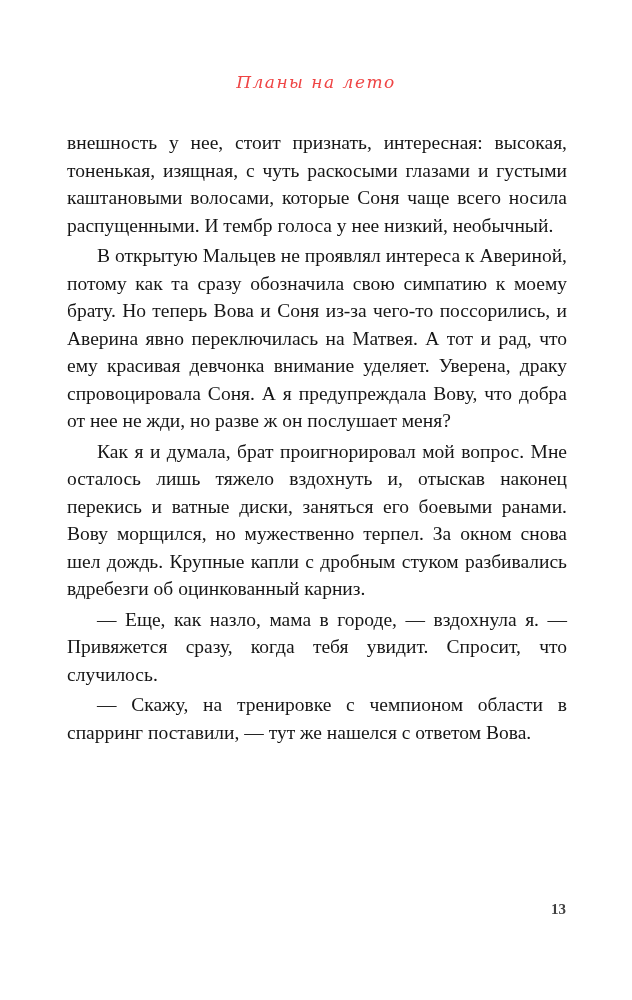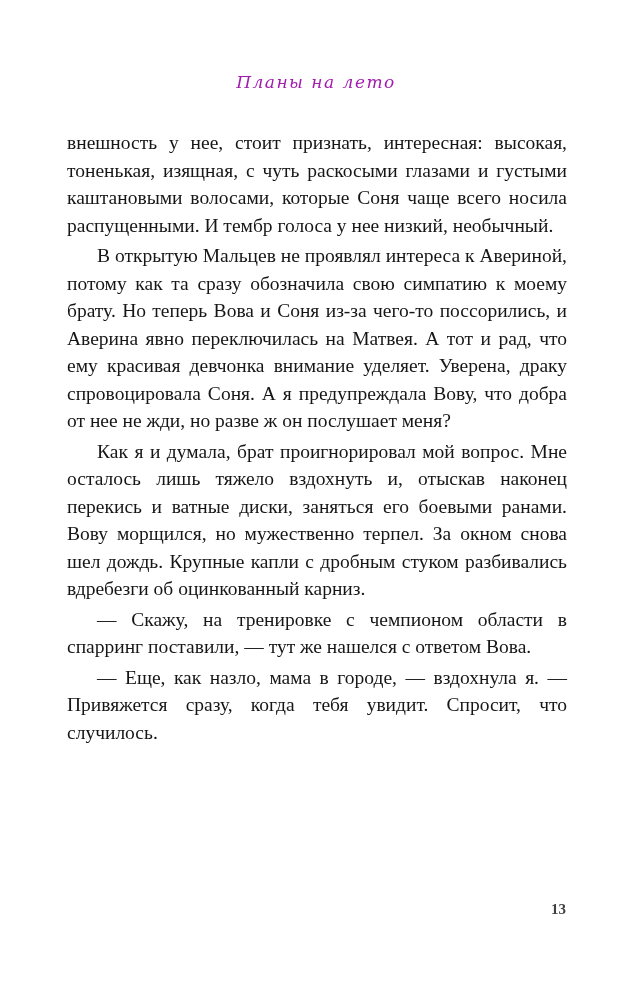--- a/index.html
+++ b/index.html
@@ -19,21 +19,21 @@
   }
   .running-head {
     position: absolute;
     top: 72px;
     left: 0;
     width: 100%;
     text-align: center;
     font-style: italic;
     font-size: 17px;
     letter-spacing: 1.5px;
-    color: #a21caf;
+    color: #ef4444;
     font-family: "DejaVu Serif", serif;
   }
   .body-text {
     position: absolute;
     top: 126px;
     left: 64px;
     width: 506px;
     font-size: 19.5px;
     line-height: 27.5px;
     text-align: justify;
@@ -58,19 +58,19 @@
 <body>
 
 <div class="page">
 
   <div class="running-head">Планы на лето</div>
 
   <div class="body-text">
     <p class="para">внешность у нее, стоит признать, интересная: высокая, тоненькая, изящная, с чуть раскосыми глазами и густыми каштановыми волосами, которые Соня чаще всего носила распущенными. И тембр голоса у нее низкий, необычный.</p>
     <p class="para indent">В открытую Мальцев не проявлял интереса к Авериной, потому как та сразу обозначила свою симпатию к моему брату. Но теперь Вова и Соня из-за чего-то поссорились, и Аверина явно переключилась на Матвея. А тот и рад, что ему красивая девчонка внимание уделяет. Уверена, драку спровоцировала Соня. А я предупреждала Вову, что добра от нее не жди, но разве ж он послушает меня?</p>
     <p class="para indent">Как я и думала, брат проигнорировал мой вопрос. Мне осталось лишь тяжело вздохнуть и, отыскав наконец перекись и ватные диски, заняться его боевыми ранами. Вову морщился, но мужественно терпел. За окном снова шел дождь. Крупные капли с дробным стуком разбивались вдребезги об оцинкованный карниз.</p>
+    <p class="para indent">— Еще, как назло, мама в городе, — вздохнула я. — Привяжется сразу, когда тебя увидит. Спросит, что случилось.</p>
     <p class="para indent">— Скажу, на тренировке с чемпионом области в спарринг поставили, — тут же нашелся с ответом Вова.</p>
-    <p class="para indent">— Еще, как назло, мама в городе, — вздохнула я. — Привяжется сразу, когда тебя увидит. Спросит, что случилось.</p>
   </div>
 
   <div class="page-number">13</div>
 
 </div>
 
 </body></html>

